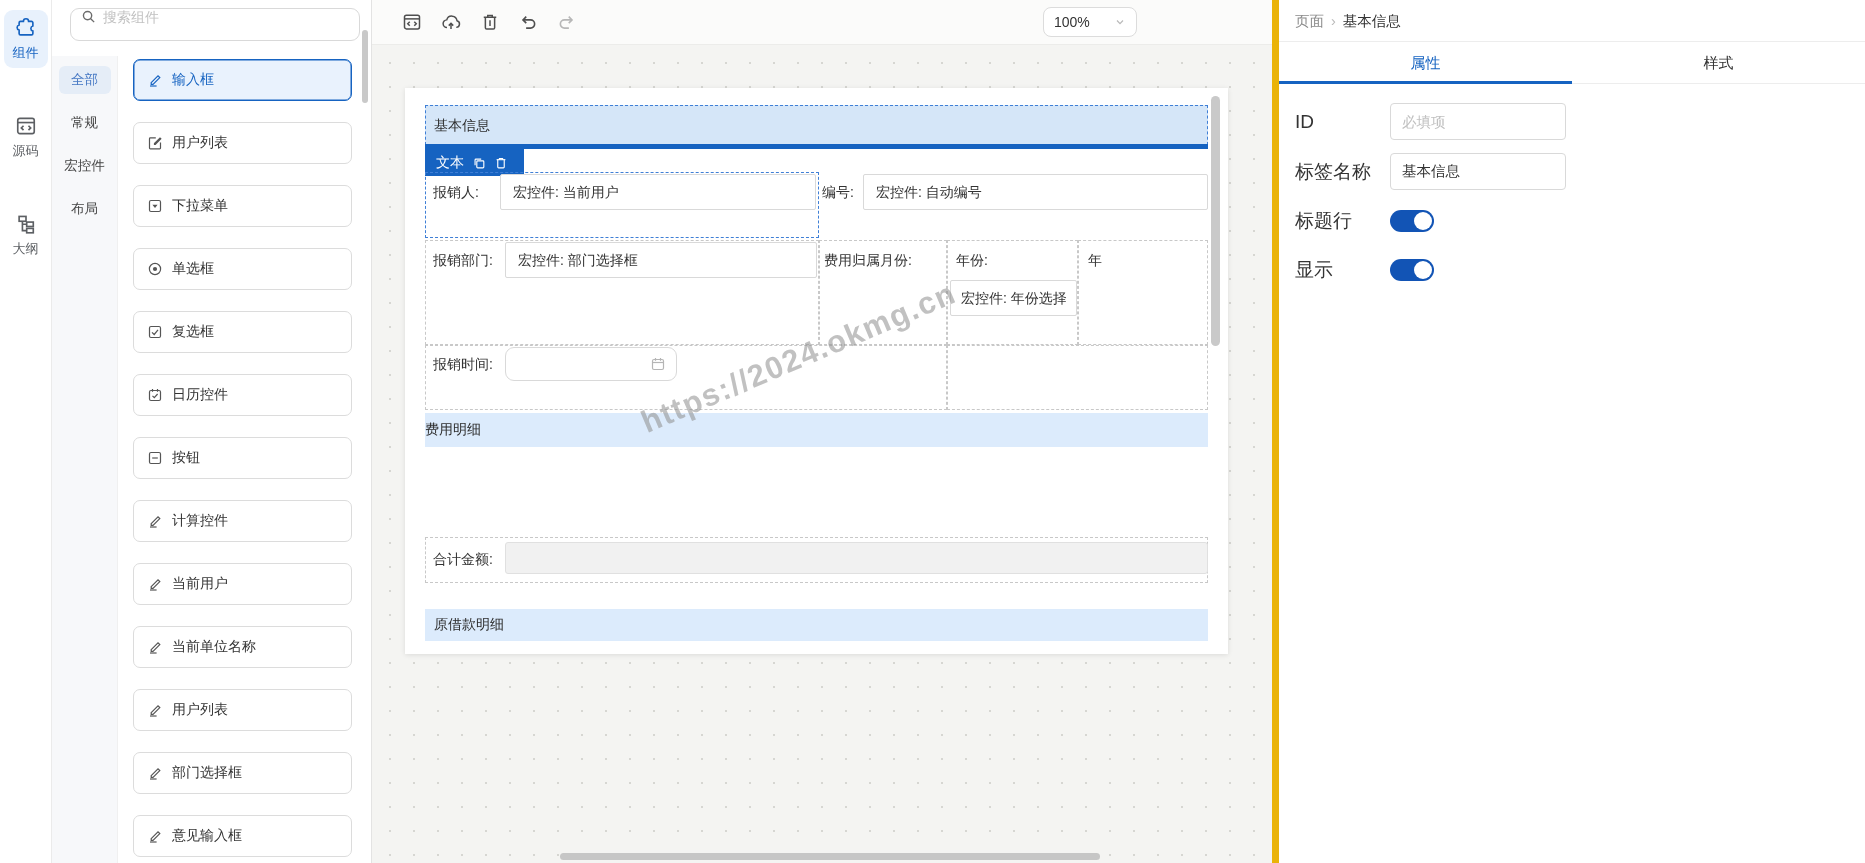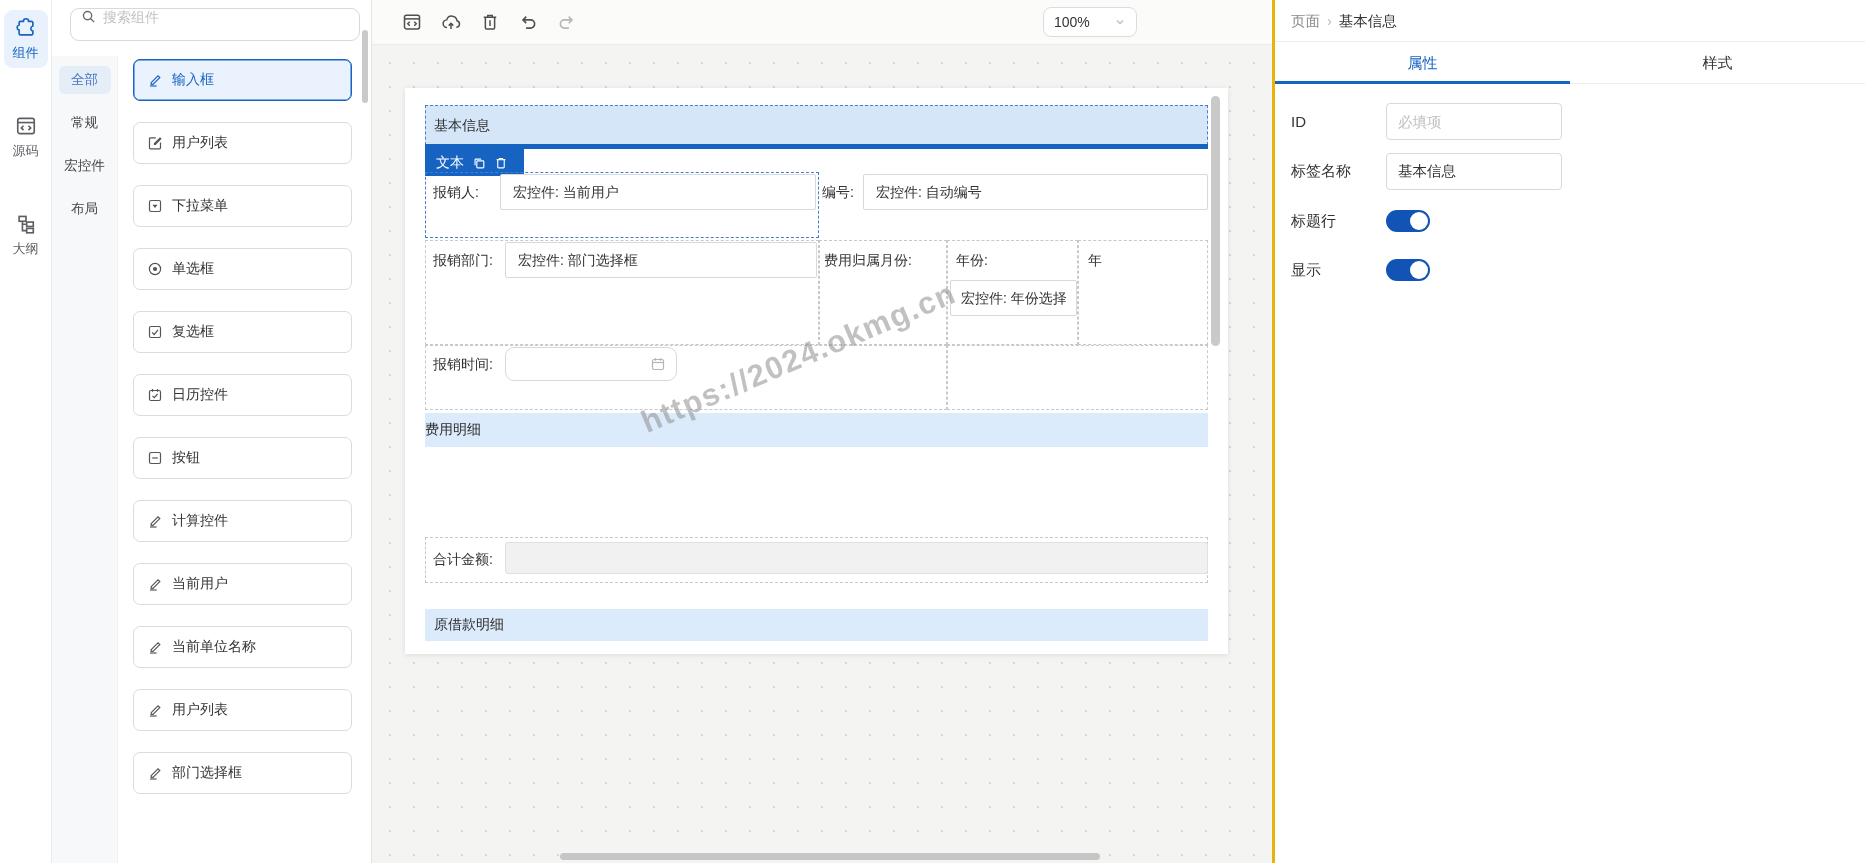--- a/index.html
+++ b/index.html
@@ -59,32 +59,32 @@
   .sel-tag svg { width:14px; height:14px; color:#fff; cursor:pointer; }
   .cell-blue { border:1px dashed #3f7fd6; }
   .cell-gray { border:1px dashed #c8c8c8; }
   .band { left:20px; width:783px; background:#dcebfc; font-size:14px; color:#2c2c2c; }
   .watermark { left:238px; top:318px; transform:rotate(-23deg); transform-origin:left center;
     font-size:31px; font-weight:bold; letter-spacing:1.5px; color:#8f8f8f; opacity:.55; white-space:nowrap; pointer-events:none; }
   .sheet-scroll { left:806px; top:8px; width:9px; height:250px; border-radius:5px; background:#c9c9c9; }
   .date-ic { position:absolute; right:10px; top:8px; width:16px; height:16px; color:#b5b5b5; }
 
   
-  .inspector { position:absolute; left:1272px; top:0; bottom:0; width:593px; background:#fff; border-left:3px solid #eab308; }
+  .inspector { position:absolute; left:1272px; top:0; bottom:0; width:593px; background:#fff; border-left:7px solid #eab308; }
   .crumb { height:42px; line-height:42px; padding:0 16px; font-size:14.5px; border-bottom:1px solid #ededed; }
   .crumb .c1 { color:#8a8a8a; cursor:pointer; }
   .crumb .sep { color:#b9b9b9; margin:0 7px; }
   .crumb .c2 { color:#333; }
   .tabs { display:flex; height:42px; border-bottom:1px solid #ededed; }
   .tab { flex:1; text-align:center; line-height:42px; font-size:15px; color:#333; position:relative; cursor:pointer; }
   .tab.active { color:#1663c1; }
   .tab.active::after { content:""; position:absolute; left:0; right:0; bottom:-1px; height:3px; background:#1663c1; }
   .fields { padding:19px 16px 0; }
   .frow { display:flex; align-items:center; min-height:36px; margin-bottom:13px; }
-  .flabel { width:95px; font-size:15px; color:#333; }
+  .flabel { width:95px; font-size:19px; color:#333; }
   .fctrl { width:176px; }
   .txt { width:100%; height:37px; border:1px solid #d9d9d9; border-radius:4px; padding:0 11px; font-size:14.5px; color:#333; outline:none; }
   .txt::placeholder { color:#c0c0c0; }
   .toggle { width:44px; height:22px; border-radius:11px; background:#1254b5; position:relative; cursor:pointer; }
   .toggle .knob { position:absolute; right:2px; top:2px; width:18px; height:18px; border-radius:50%; background:#fff; }
   .select { width:100%; height:37px; border:1px solid #d9d9d9; border-radius:4px; display:flex; align-items:center;
     justify-content:space-between; padding:0 11px; font-size:14.5px; color:#333; cursor:pointer; background:#fff; }
   .select svg { width:13px; height:13px; color:#b5b5b5; }
 </style>
 </head>
@@ -211,20 +211,27 @@
             <line x1="3" y1="14" x2="9.6" y2="14"></line>
           </svg>
         <span>用户列表</span>
       </div>
       <div class="cmp">
         <svg viewBox="0 0 16 16" fill="none" stroke="currentColor" stroke-width="1.2">
             <path d="M4.2 10.6 11 3.8l1.8 1.8-6.8 6.8H4.2z"></path>
             <line x1="3" y1="14" x2="9.6" y2="14"></line>
           </svg>
         <span>部门选择框</span>
+      </div>
+      <div class="cmp">
+        <svg viewBox="0 0 16 16" fill="none" stroke="currentColor" stroke-width="1.2">
+            <path d="M4.2 10.6 11 3.8l1.8 1.8-6.8 6.8H4.2z"></path>
+            <line x1="3" y1="14" x2="9.6" y2="14"></line>
+          </svg>
+        <span>意见输入框</span>
       </div>
     </div>
     <div class="lib-scroll"></div>
   </div>
 
   <div class="canvas">
     <div class="canvas-toolbar">
       <svg class="tb-btn" style="left:30px" viewBox="0 0 16 16" fill="none" stroke="currentColor" stroke-width="1.2">
         <rect x="2" y="2.5" width="12" height="11" rx="1.5"></rect>
           <line x1="2" y1="5.5" x2="14" y2="5.5"></line>

